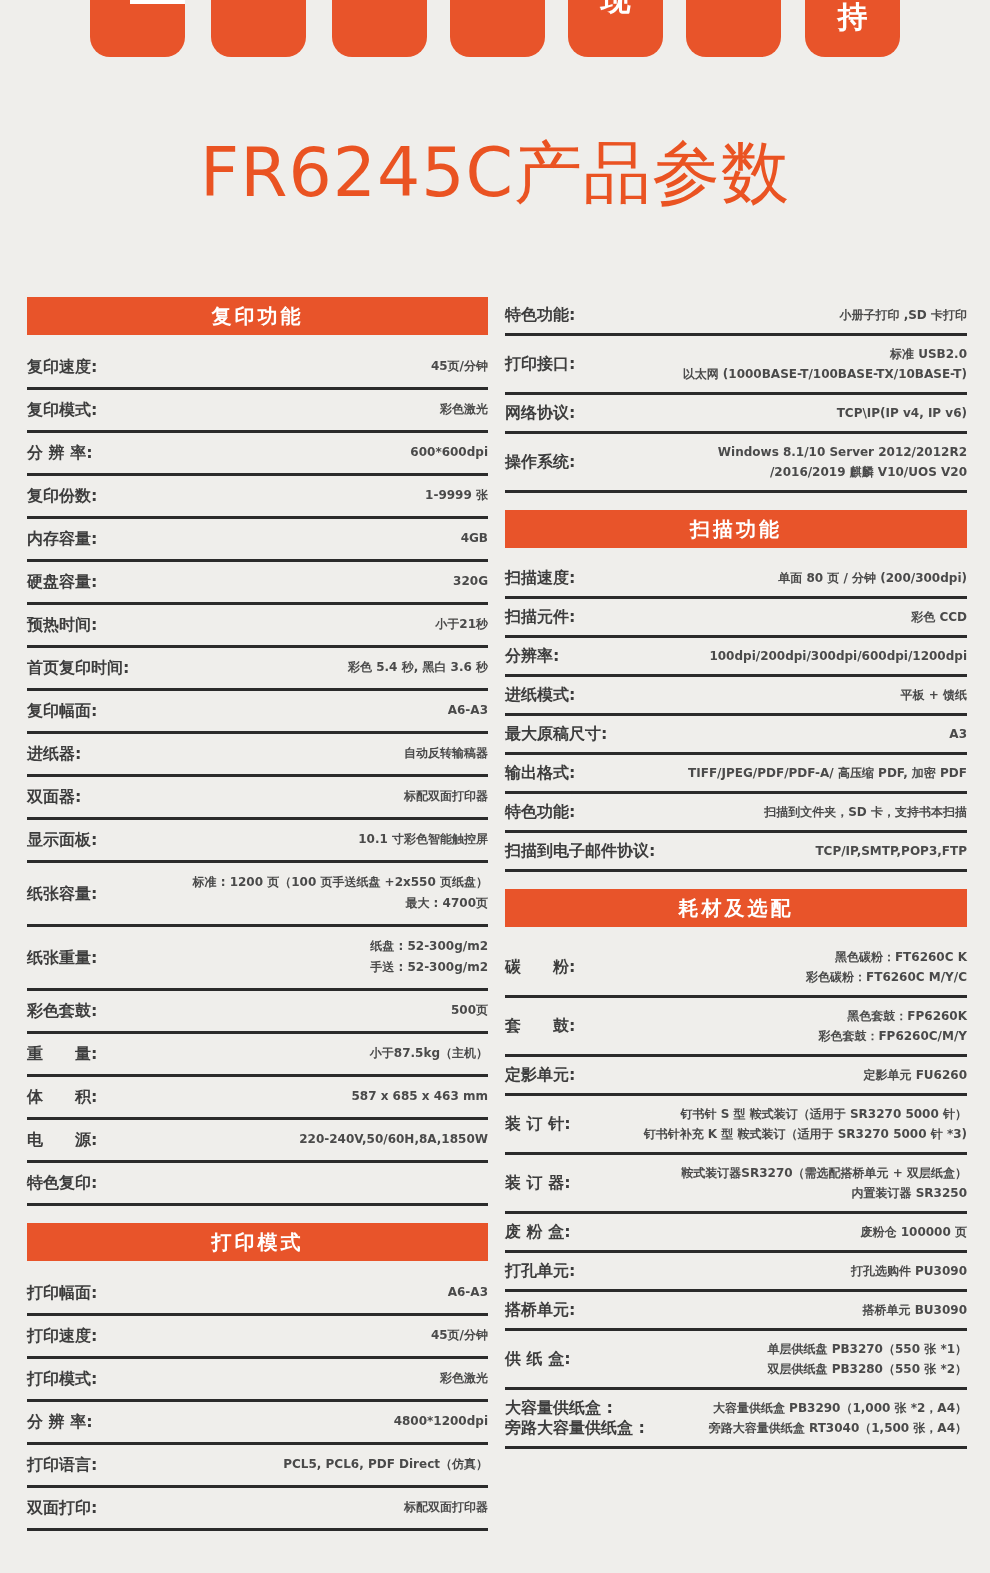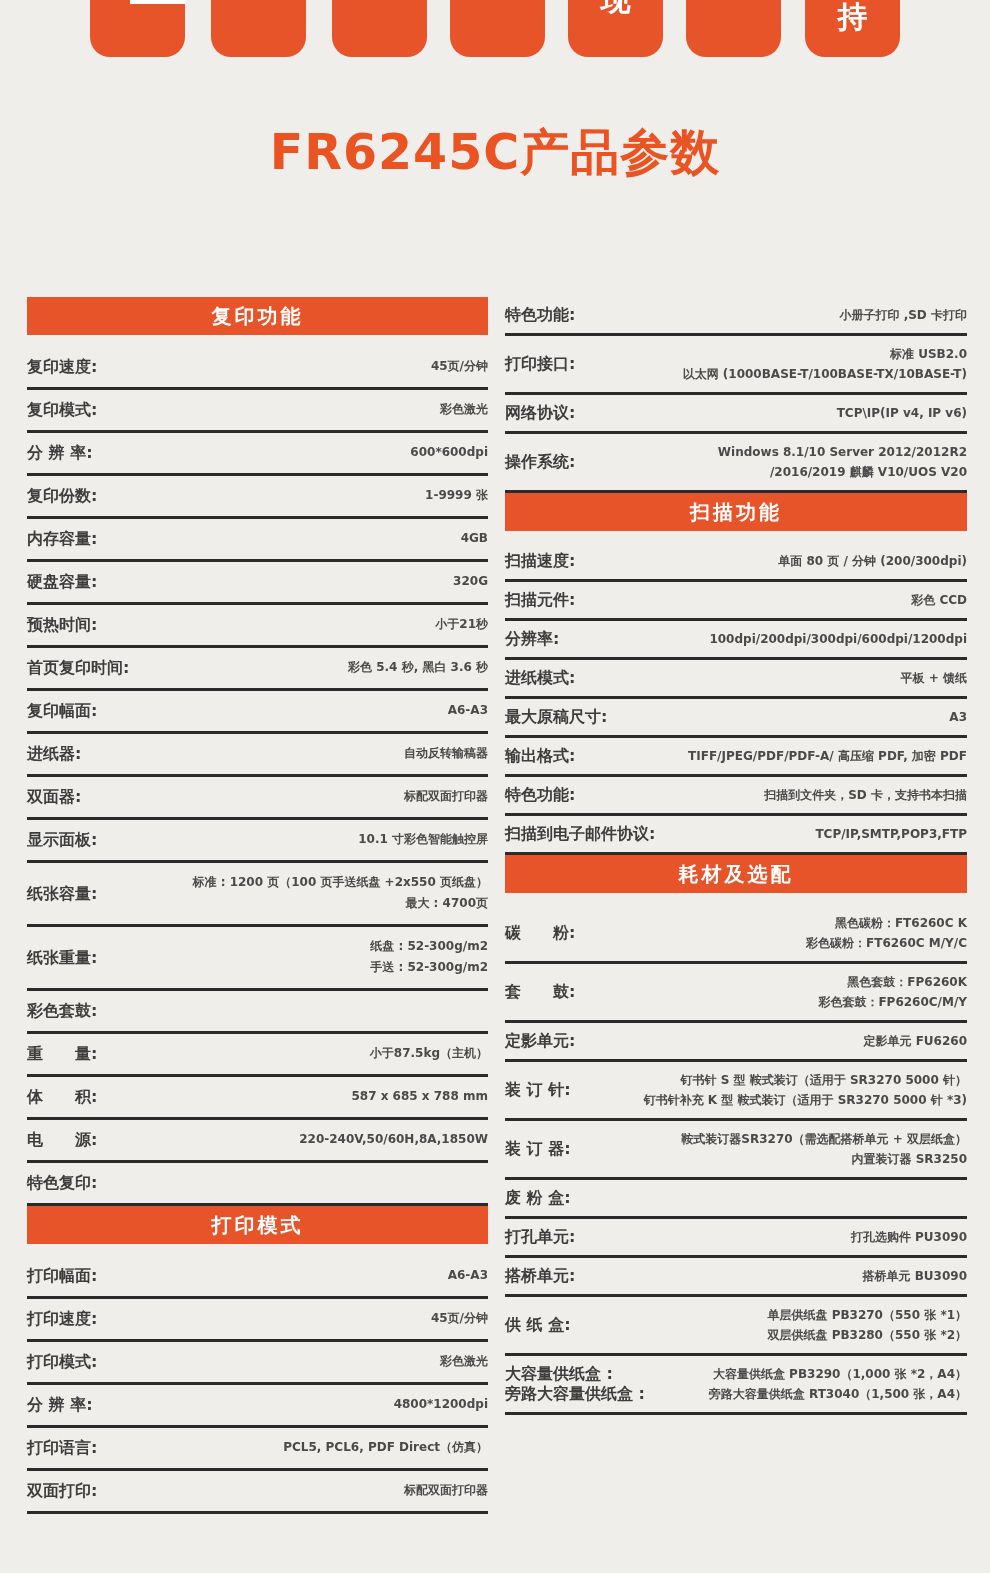--- a/index.html
+++ b/index.html
@@ -32,32 +32,32 @@
   .tab:nth-child(7){ left:805px; }
   .tab .tab-label { display:block; margin-top:22px; line-height:1; }
   .tab:nth-child(5) .tab-label { margin-top:5px; } 
   .tab:nth-child(1)::after {  
     content:''; position:absolute; left:40px; top:20px;
     width:56px; height:4px; background:#fff;
   }
 
   
   .page-title {
-    position:absolute; top:120px; left:0; width:100%;
+    position:absolute; top:128px; left:0; width:100%;
     text-align:center;
-    font-size:49px; font-weight:700; letter-spacing:1px;
+    font-size:68px; font-weight:400; letter-spacing:1px;
     color:var(--title-color, #ea5322);
   }
 
   
   .column { position:absolute; top:297px; }
   .column-left  { left:27px;  width:461px; }
   .column-right { left:505px; width:462px; }
 
-  .section + .section { }
+  .section + .section { margin-top:17px; }
 
   .section-bar {
     height:38px; line-height:38px;
     background:var(--accent, #e8542a);
     color:#fff; text-align:center;
     font-size:20px; font-weight:700; letter-spacing:3px;
     margin-bottom:12px;
   }
 
   .spec-row {
@@ -169,28 +169,29 @@
     <div class="spec-value">标准 : 1200 页（100 页手送纸盘 +2x550 页纸盘）
 最大 : 4700页</div>
   </div>
         <div class="spec-row">
     <div class="spec-label">纸张重量:</div>
     <div class="spec-value">纸盘 : 52-300g/m2
 手送 : 52-300g/m2</div>
   </div>
         <div class="spec-row">
     <div class="spec-label">彩色套鼓:</div>
+    <div class="spec-value">500页</div>
   </div>
         <div class="spec-row">
     <div class="spec-label">重　　量:</div>
     <div class="spec-value">小于87.5kg（主机）</div>
   </div>
         <div class="spec-row">
     <div class="spec-label">体　　积:</div>
-    <div class="spec-value">587 x 685 x 788 mm</div>
+    <div class="spec-value">587 x 685 x 463 mm</div>
   </div>
         <div class="spec-row">
     <div class="spec-label">电　　源:</div>
     <div class="spec-value">220-240V,50/60H,8A,1850W</div>
   </div>
         <div class="spec-row">
     <div class="spec-label">特色复印:</div>
   </div>
       </div>
       <div class="section">
@@ -299,20 +300,21 @@
     <div class="spec-value">钉书针 S 型 鞍式装订（适用于 SR3270 5000 针）
 钉书针补充 K 型 鞍式装订（适用于 SR3270 5000 针 *3)</div>
   </div>
         <div class="spec-row">
     <div class="spec-label">装 订 器:</div>
     <div class="spec-value">鞍式装订器SR3270（需选配搭桥单元 + 双层纸盒）
 内置装订器 SR3250</div>
   </div>
         <div class="spec-row">
     <div class="spec-label">废 粉 盒:</div>
+    <div class="spec-value">废粉仓 100000 页</div>
   </div>
         <div class="spec-row">
     <div class="spec-label">打孔单元:</div>
     <div class="spec-value">打孔选购件 PU3090</div>
   </div>
         <div class="spec-row">
     <div class="spec-label">搭桥单元:</div>
     <div class="spec-value">搭桥单元 BU3090</div>
   </div>
         <div class="spec-row">

